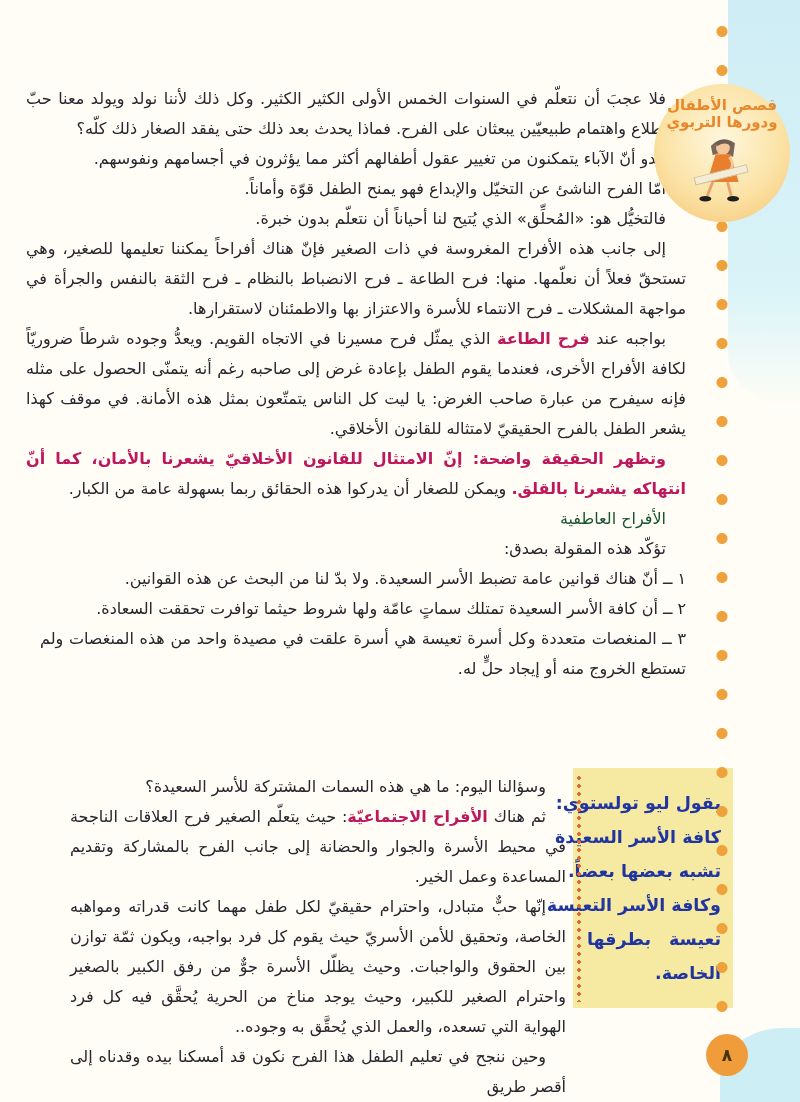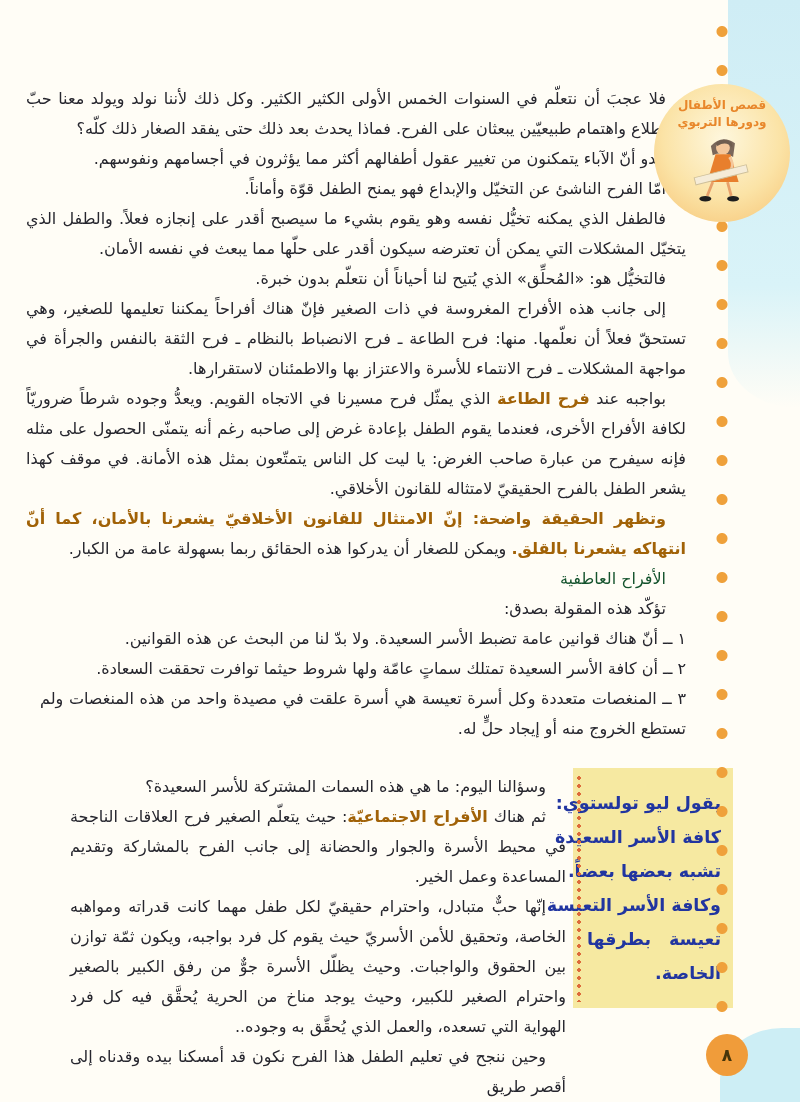--- a/index.html
+++ b/index.html
@@ -33,34 +33,34 @@
   }
 
   
   .badge{
     position:absolute;top:84px;right:10px;width:136px;height:138px;border-radius:50%;
     background:radial-gradient(circle at 50% 40%,#fef7dd 0%,#fbe3a6 55%,#f6c272 100%);
     z-index:6;display:flex;flex-direction:column;align-items:center;
   }
   .badge-title{
     margin-top:13px;text-align:center;color:#e8872b;font-weight:bold;
-    font-size:12px;line-height:17px;
+    font-size:15px;line-height:17px;
   }
   .badge-art{margin-top:1px;}
 
   
   .content{
     position:absolute;top:84px;right:114px;width:660px;
     direction:rtl;text-align:justify;
     font-size:16px;line-height:30px;color:#26262e;
     z-index:2;
   }
   .content p{margin:0;text-indent:20px;}
   .content p.no-indent{text-indent:0;margin-left:14px;}
-  .content .b{font-weight:bold;color:#a16207;}
+  .content .b{font-weight:bold;color:#be185d;}
   .section-heading{font-weight:normal;color:#14532d;text-indent:0;}
   .block-a{height:688px;overflow:hidden;}
   .block-b{padding-right:120px;box-sizing:border-box;margin-left:44px;}
 
   
   .quote-box{
     position:absolute;top:768px;right:67px;width:160px;height:240px;
     background:#f6e9a1;z-index:1;box-sizing:border-box;
     padding:18px 12px 8px 14px;
   }
@@ -113,21 +113,20 @@
         <ellipse cx="52" cy="72" rx="6.5" ry="3" fill="#1e1e1e"></ellipse>
       </svg>
     </div>
   </div>
 
   <div class="content">
     <div class="block-a">
       <p>فلا عجبَ أن نتعلّم في السنوات الخمس الأولى الكثير الكثير. وكل ذلك لأننا نولد ويولد معنا حبّ استطلاع واهتمام طبيعيّين يبعثان على الفرح. فماذا يحدث بعد ذلك حتى يفقد الصغار ذلك كلّه؟</p>
       <p>يبدو أنّ الآباء يتمكنون من تغيير عقول أطفالهم أكثر مما يؤثرون في أجسامهم ونفوسهم.</p>
       <p>أمّا الفرح الناشئ عن التخيّل والإبداع فهو يمنح الطفل قوّة وأماناً.</p>
-      <p>فالطفل الذي يمكنه تخيُّل نفسه وهو يقوم بشيء ما سيصبح أقدر على إنجازه فعلاً. والطفل الذي يتخيّل المشكلات التي يمكن أن تعترضه سيكون أقدر على حلّها مما يبعث في نفسه الأمان.</p>
       <p>فالتخيُّل هو: «المُحلِّق» الذي يُتيح لنا أحياناً أن نتعلّم بدون خبرة.</p>
       <p>إلى جانب هذه الأفراح المغروسة في ذات الصغير فإنّ هناك أفراحاً يمكننا تعليمها للصغير، وهي تستحقّ فعلاً أن نعلّمها. منها: فرح الطاعة ـ فرح الانضباط بالنظام ـ فرح الثقة بالنفس والجرأة في مواجهة المشكلات ـ فرح الانتماء للأسرة والاعتزاز بها والاطمئنان لاستقرارها.</p>
       <p><span>بواجبه عند </span><span class="b">فرح الطاعة</span><span> الذي يمثّل فرح مسيرنا في الاتجاه القويم. ويعدُّ وجوده شرطاً ضروريّاً لكافة الأفراح الأخرى، فعندما يقوم الطفل بإعادة غرض إلى صاحبه رغم أنه يتمنّى الحصول على مثله فإنه سيفرح من عبارة صاحب الغرض: يا ليت كل الناس يتمتّعون بمثل هذه الأمانة. في موقف كهذا يشعر الطفل بالفرح الحقيقيّ لامتثاله للقانون الأخلاقي.</span></p>
       <p><span class="b">وتظهر الحقيقة واضحة: إنّ الامتثال للقانون الأخلاقيّ يشعرنا بالأمان، كما أنّ انتهاكه يشعرنا بالقلق.</span><span> ويمكن للصغار أن يدركوا هذه الحقائق ربما بسهولة عامة من الكبار.</span></p>
       <p class="section-heading">الأفراح العاطفية</p>
       <p>تؤكّد هذه المقولة بصدق:</p>
       <p class="no-indent">١ ــ أنّ هناك قوانين عامة تضبط الأسر السعيدة. ولا بدّ لنا من البحث عن هذه القوانين.</p>
       <p class="no-indent">٢ ــ أن كافة الأسر السعيدة تمتلك سماتٍ عامّة ولها شروط حيثما توافرت تحققت السعادة.</p>
       <p class="no-indent">٣ ــ المنغصات متعددة وكل أسرة تعيسة هي أسرة علقت في مصيدة واحد من هذه المنغصات ولم تستطع الخروج منه أو إيجاد حلٍّ له.</p>
     </div>

